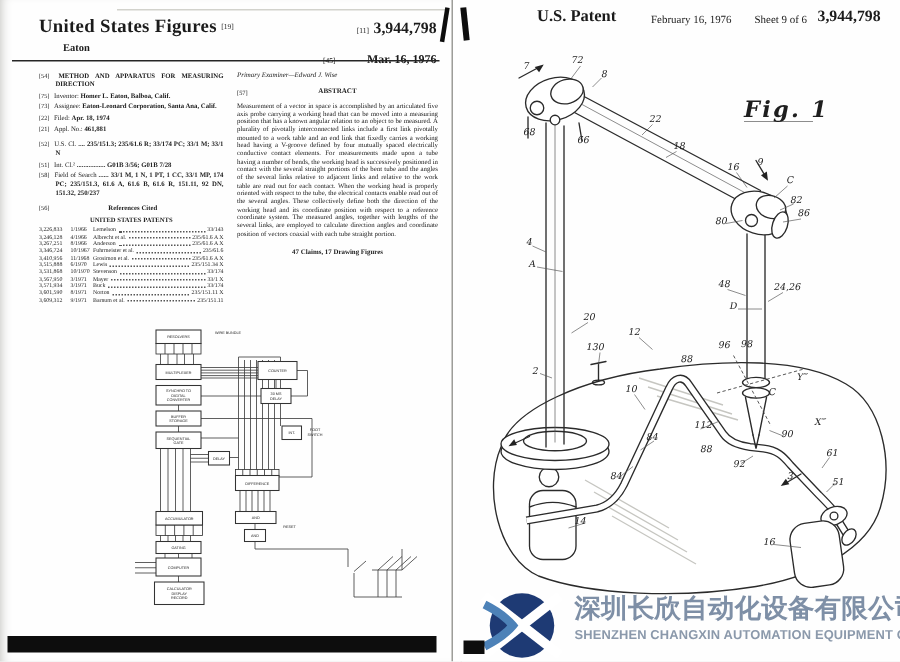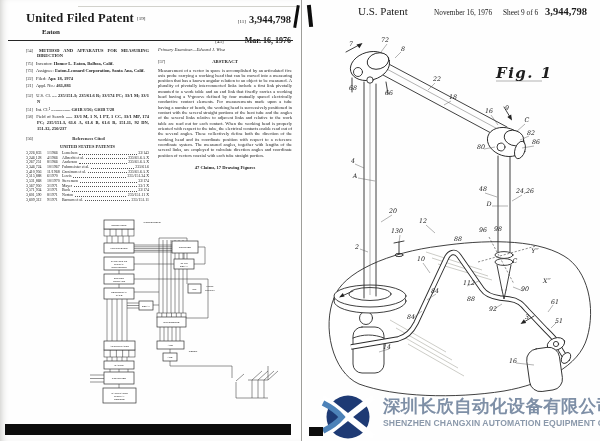--- a/index.html
+++ b/index.html
@@ -68,42 +68,42 @@
   .dash{stroke-dasharray:2.2 1.6;stroke-width:.6;stroke:#444;}
   .tube-o{stroke-width:5.4;stroke:#2b2b2b;}
   .tube-i{stroke:#fff;stroke-width:3.6;}
   .ah{fill:#222;stroke:none;}
   .freflabel{font:italic 6.3px "DejaVu Serif",serif;fill:#222;text-anchor:middle;}
   .figlbl{font:italic 700 15px "DejaVu Serif",serif;fill:#1e1e1e;letter-spacing:1.5px;}
 
   
   .rp-hdr{position:absolute;top:0;left:0;right:0;height:26px;}
   .rp-hdr span{position:absolute;white-space:nowrap;}
-  .rp-t{left:52px;top:5px;font-weight:400;font-size:11px;}
+  .rp-t{left:52px;top:5px;font-weight:700;font-size:11px;}
   .rp-d{left:128px;top:8px;font-size:7.3px;}
   .rp-s{left:197px;top:8px;font-size:7.3px;}
   .rp-n{left:239px;top:6px;font-weight:700;font-size:10.5px;}
 
   
   .watermark{position:absolute;left:14px;top:394px;display:flex;align-items:flex-start;}
   .wm-text{margin-left:5px;}
   .wm-cn{font-family:"DejaVu Sans",sans-serif;font-size:17.5px;font-weight:600;color:#7e8fa6;
          letter-spacing:.3px;white-space:nowrap;line-height:1.4;}
   .wm-en{font-family:"Liberation Sans",sans-serif;font-size:8.6px;font-weight:700;color:#8b99ab;
          letter-spacing:.1px;white-space:nowrap;margin-top:-1px;}
 </style>
 </head>
 <body>
 
 <div class="page page-left">
   <div class="scan-topline"></div>
 
   <div class="hdr">
     <div>
-      <span class="t1">United Filed Patent</span><span class="t1b">[19]</span>
+      <span class="t1">United States Figures</span><span class="t1b">[19]</span>
       <div class="t2">Eaton</div>
     </div>
     <div class="hdr-right">
       <div><span class="br">[11]</span><span class="hnum">3,944,798</span></div>
       <div><span class="br">[45]</span><span class="hdate">Mar. 16, 1976</span></div>
     </div>
   </div>
   <div class="rule"></div>
 
   <div class="cols">
@@ -356,21 +356,21 @@
 
   <div class="bar bar-left"></div>
   <div class="bar corner-mark-l"></div>
 </div>
 
 <div class="divider"></div>
 
 <div class="page page-right">
   <div class="rp-hdr">
     <span class="rp-t">U.S. Patent</span>
-    <span class="rp-d">November 16, 1976</span>
+    <span class="rp-d">February 16, 1976</span>
     <span class="rp-s">Sheet 9 of 6</span>
     <span class="rp-n">3,944,798</span>
   </div>
 
   <svg id="figure-svg" width="294" height="441" viewBox="0 0 294 441">
     <g>
 
       <path class="art fillwhite" d="M28 298 C36 272 84 252 134 246 C176 240 228 238 258 256 C282 270 290 308 281 338 C273 366 238 384 198 391 C148 399 88 397 53 384 C26 372 16 326 28 298 Z"></path>
       <g>
         <path class="shade" d="M84 320 L140 352"></path>

